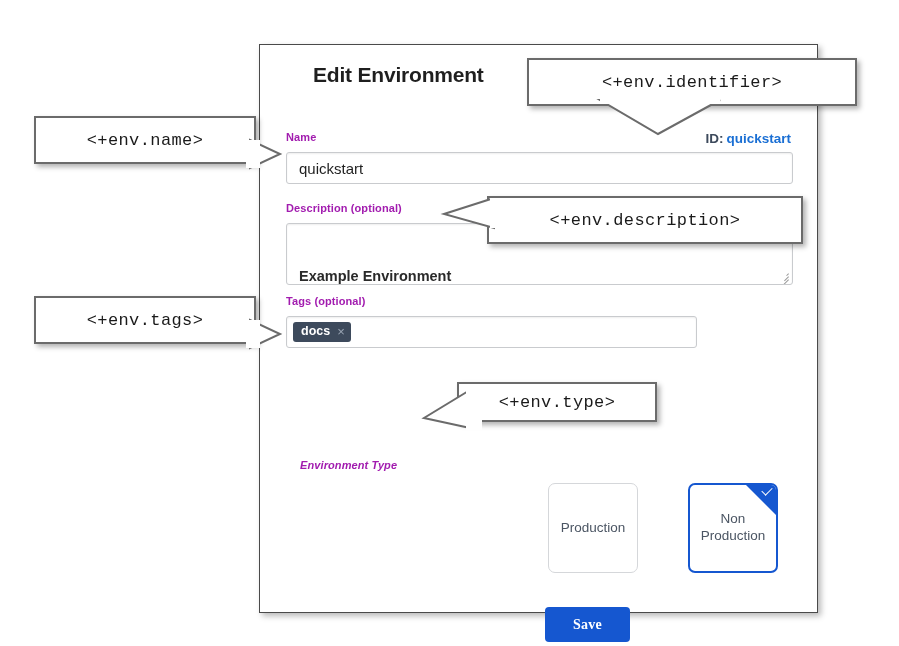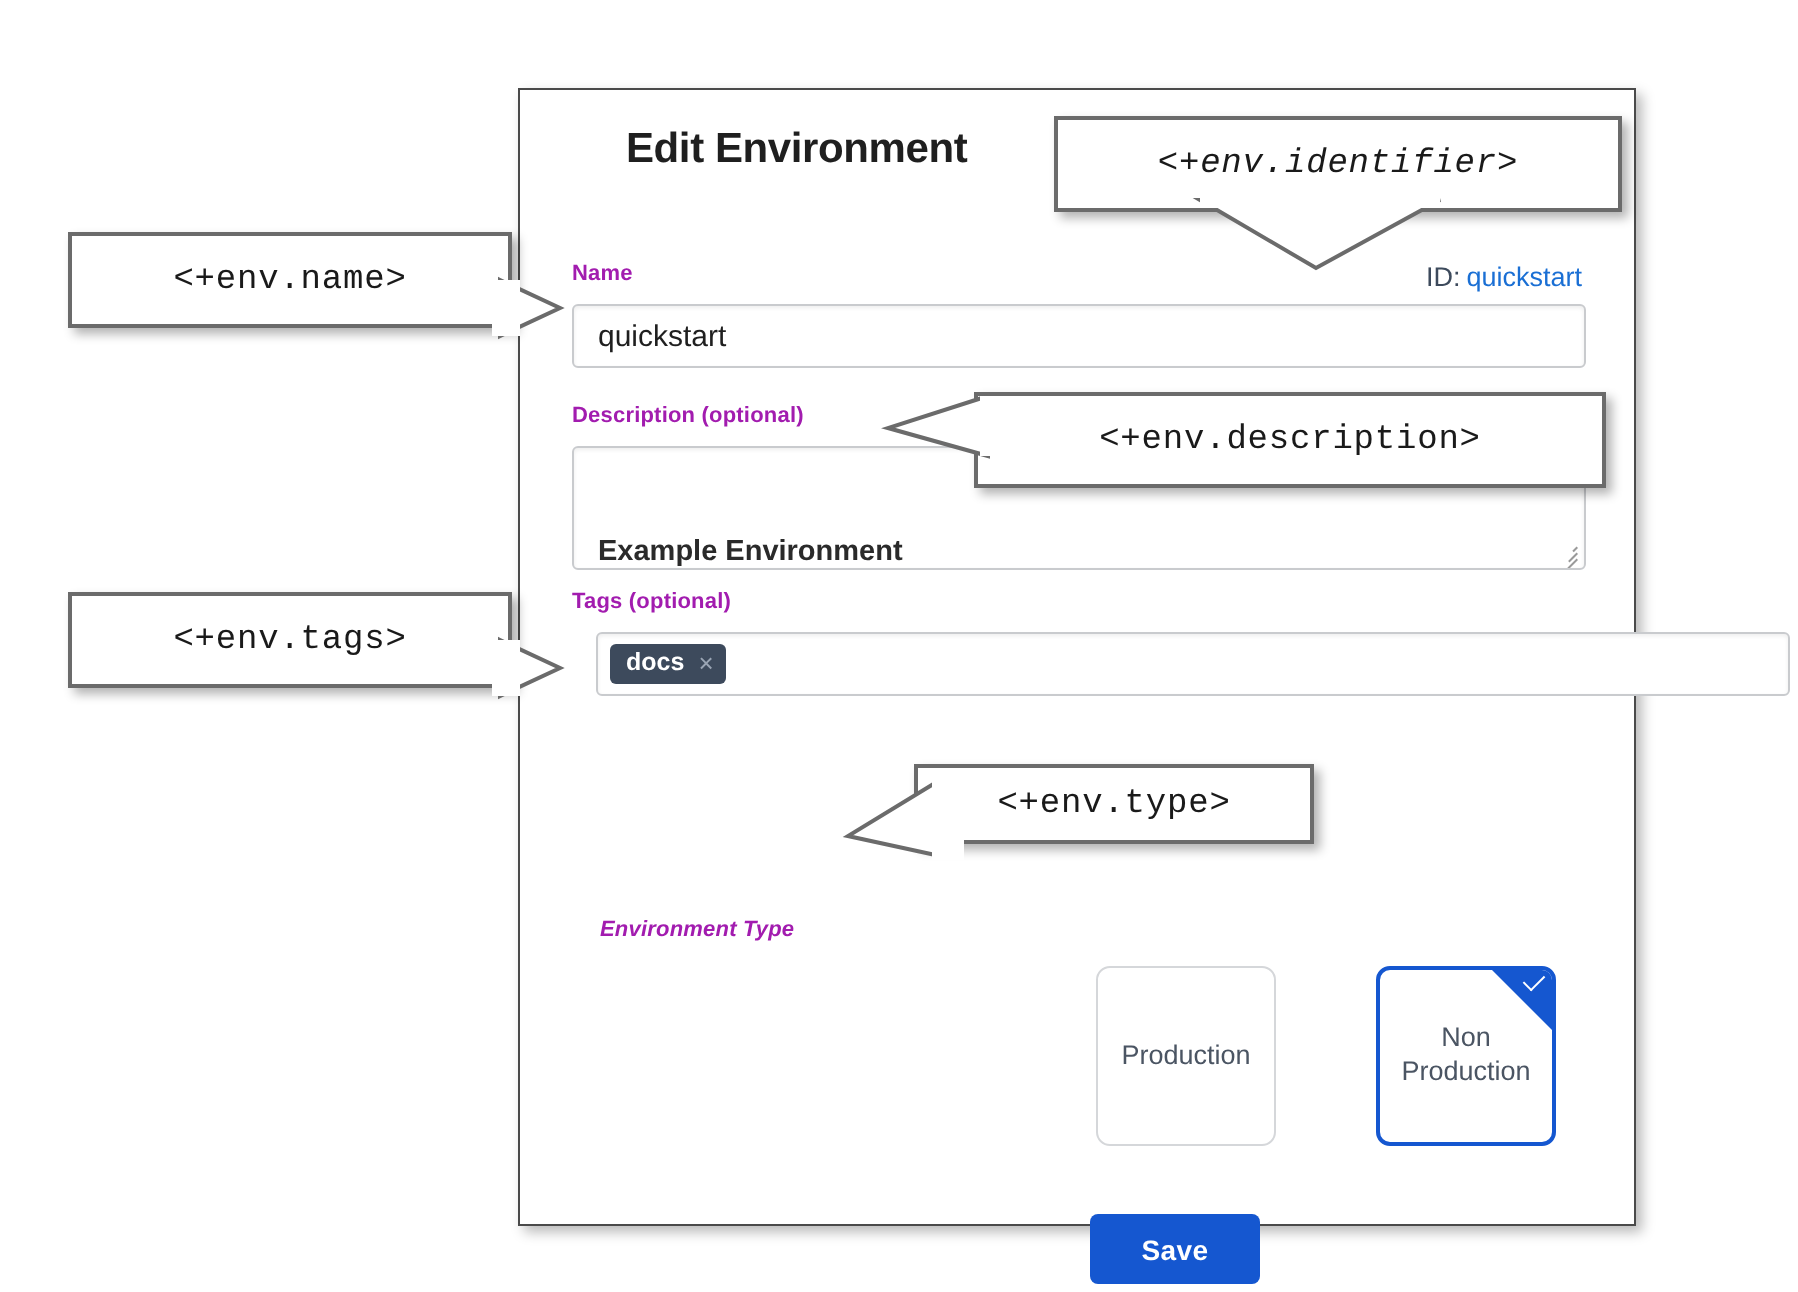--- a/index.html
+++ b/index.html
@@ -49,21 +49,21 @@
     letter-spacing: 0.1px;
     white-space: nowrap;
   }
 
   
   .id-row {
     position: absolute;
     right: 26px;
     top: 86px;
     font-size: 13.5px;
-    font-weight: normal;
+    font-weight: bold;
     color: #3d4a5c;
     white-space: nowrap;
   }
   .id-row .id-value {
     color: #1a6fd4;
     margin-left: 3px;
   }
 
   
   .text-input {
@@ -115,23 +115,23 @@
     background: #9a9a9a;
     height: 1px;
     transform-origin: right bottom;
     transform: rotate(-45deg);
   }
   .resize-grip i:nth-child(1) { bottom: 2px; width: 9px; }
   .resize-grip i:nth-child(2) { bottom: 5px; width: 6px; }
   .resize-grip i:nth-child(3) { bottom: 8px; width: 3px; }
 
   #tags-input {
-    left: 38px;
+    left: 26px;
     top: 271px;
-    width: 597px;
+    width: 411px;
     height: 32px;
     padding: 0 6px;
   }
 
   .tag-chip {
     display: inline-flex;
     align-items: center;
     background: #3d4a5c;
     color: #ffffff;
     border-radius: 3px;
@@ -208,21 +208,21 @@
   .save-button {
     position: absolute;
     left: 285px;
     top: 562px;
     width: 85px;
     height: 35px;
     background: #1557d0;
     color: #ffffff;
     border: none;
     border-radius: 4px;
-    font-family: Liberation Sans, sans-serif;
+    font-family: Liberation Serif, serif;
     font-size: 14px;
     font-weight: bold;
     cursor: pointer;
     letter-spacing: 0.2px;
   }
 
   
   .callout {
     position: absolute;
     box-sizing: border-box;
@@ -242,21 +242,21 @@
 
   
   .tail {
     position: absolute;
     z-index: 11;
     overflow: visible;
   }
 
   #co-name     { left: 34px;  top: 116px; width: 222px; height: 48px; }
   #co-tags     { left: 34px;  top: 296px; width: 222px; height: 48px; }
-  #co-ident    { left: 527px; top: 58px;  width: 284px; height: 48px; font-style: italic; }
+  #co-ident    { left: 527px; top: 58px;  width: 330px; height: 48px; }
   #co-desc     { left: 487px; top: 196px; width: 316px; height: 48px; }
   #co-type     { left: 457px; top: 382px; width: 200px; height: 40px; }
 </style>
 </head>
 <body>
 
 <svg class="tail" style="left:250px; top:140px;" width="36" height="36" viewBox="0 0 36 36">
   <polygon points="0,0 30,14 0,28" fill="#ffffff" stroke="#6b6b6b" stroke-width="2"></polygon>
   <rect x="-4" y="0" width="14" height="28" fill="#ffffff"></rect>
 </svg>

